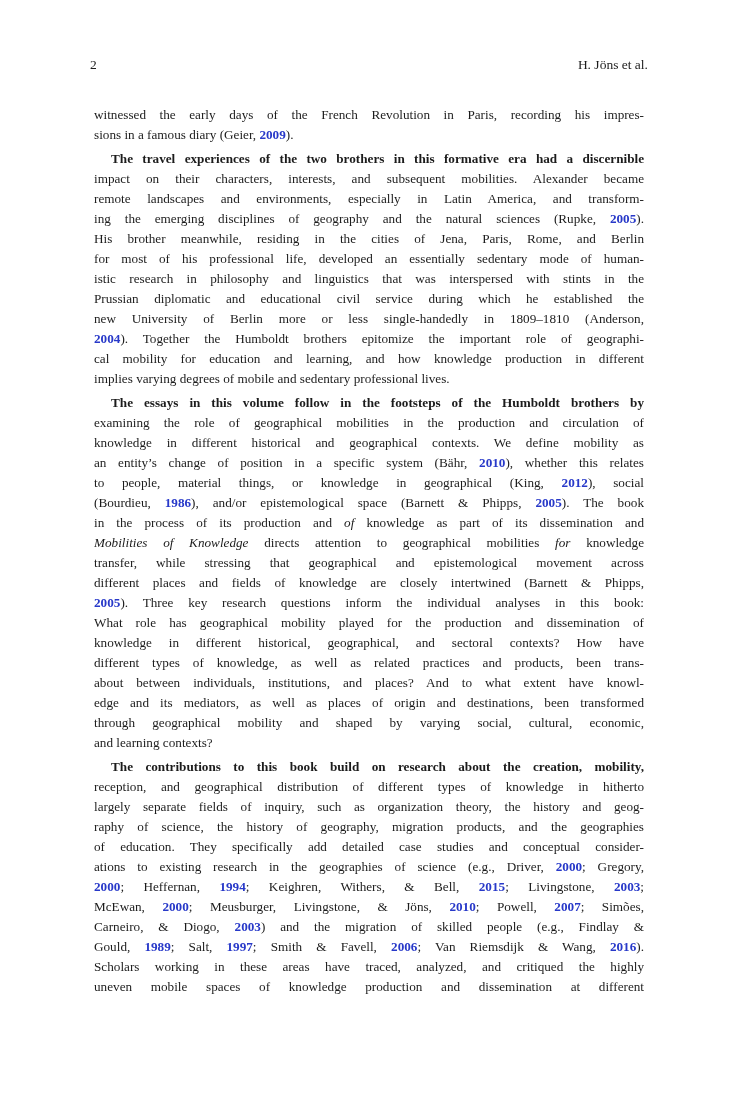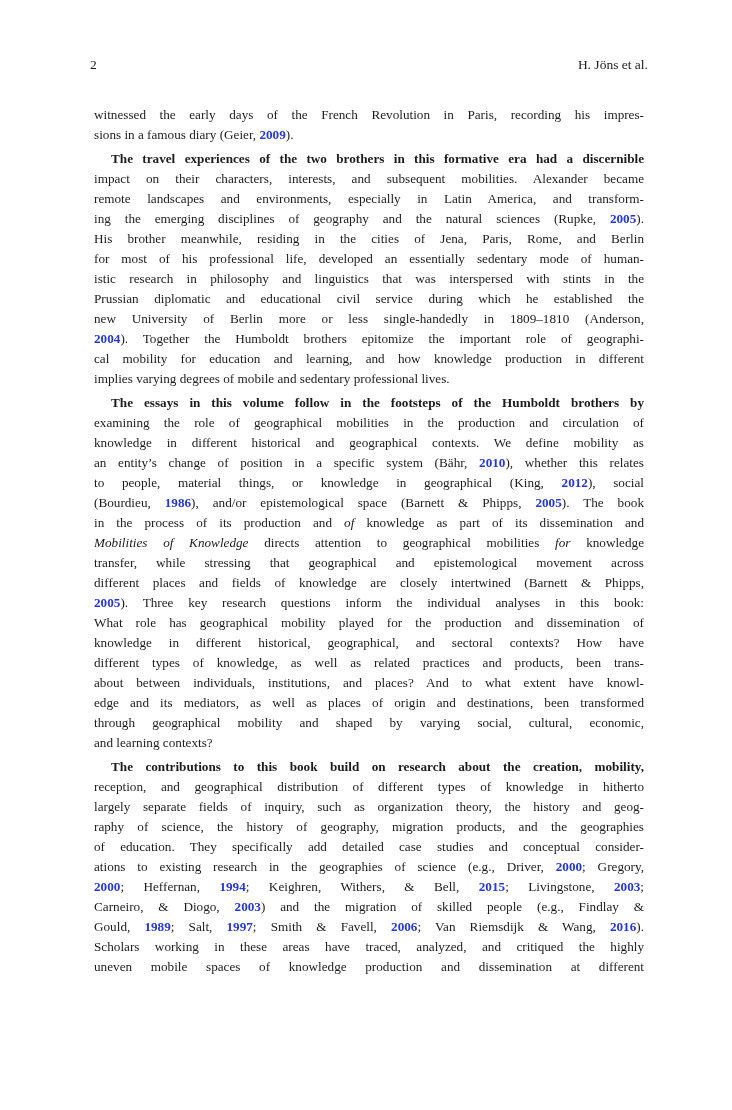--- a/index.html
+++ b/index.html
@@ -94,19 +94,20 @@
         <div class="line end"><span>and learning contexts?</span></div>
       </div>
       <div class="para">
         <div class="line indent"><span>The contributions to this book build on research about the creation, mobility,</span></div>
         <div class="line"><span>reception, and geographical distribution of different types of knowledge in hitherto</span></div>
         <div class="line"><span>largely separate fields of inquiry, such as organization theory, the history and geog-</span></div>
         <div class="line"><span>raphy of science, the history of geography, migration products, and the geographies</span></div>
         <div class="line"><span>of education. They specifically add detailed case studies and conceptual consider-</span></div>
         <div class="line"><span>ations to existing research in the geographies of science (e.g., Driver, </span><span class="cite">2000</span><span>; Gregory,</span></div>
         <div class="line"><span class="cite">2000</span><span>; Heffernan, </span><span class="cite">1994</span><span>; Keighren, Withers, &amp; Bell, </span><span class="cite">2015</span><span>; Livingstone, </span><span class="cite">2003</span><span>;</span></div>
+        <div class="line"><span>McEwan, </span><span class="cite">2000</span><span>; Meusburger, Livingstone, &amp; Jöns, </span><span class="cite">2010</span><span>; Powell, </span><span class="cite">2007</span><span>; Simões,</span></div>
         <div class="line"><span>Carneiro, &amp; Diogo, </span><span class="cite">2003</span><span>) and the migration of skilled people (e.g., Findlay &amp;</span></div>
         <div class="line"><span>Gould, </span><span class="cite">1989</span><span>; Salt, </span><span class="cite">1997</span><span>; Smith &amp; Favell, </span><span class="cite">2006</span><span>; Van Riemsdijk &amp; Wang, </span><span class="cite">2016</span><span>).</span></div>
         <div class="line"><span>Scholars working in these areas have traced, analyzed, and critiqued the highly</span></div>
         <div class="line"><span>uneven mobile spaces of knowledge production and dissemination at different</span></div>
       </div>
     </div>
 </div>
 
 </body></html>

